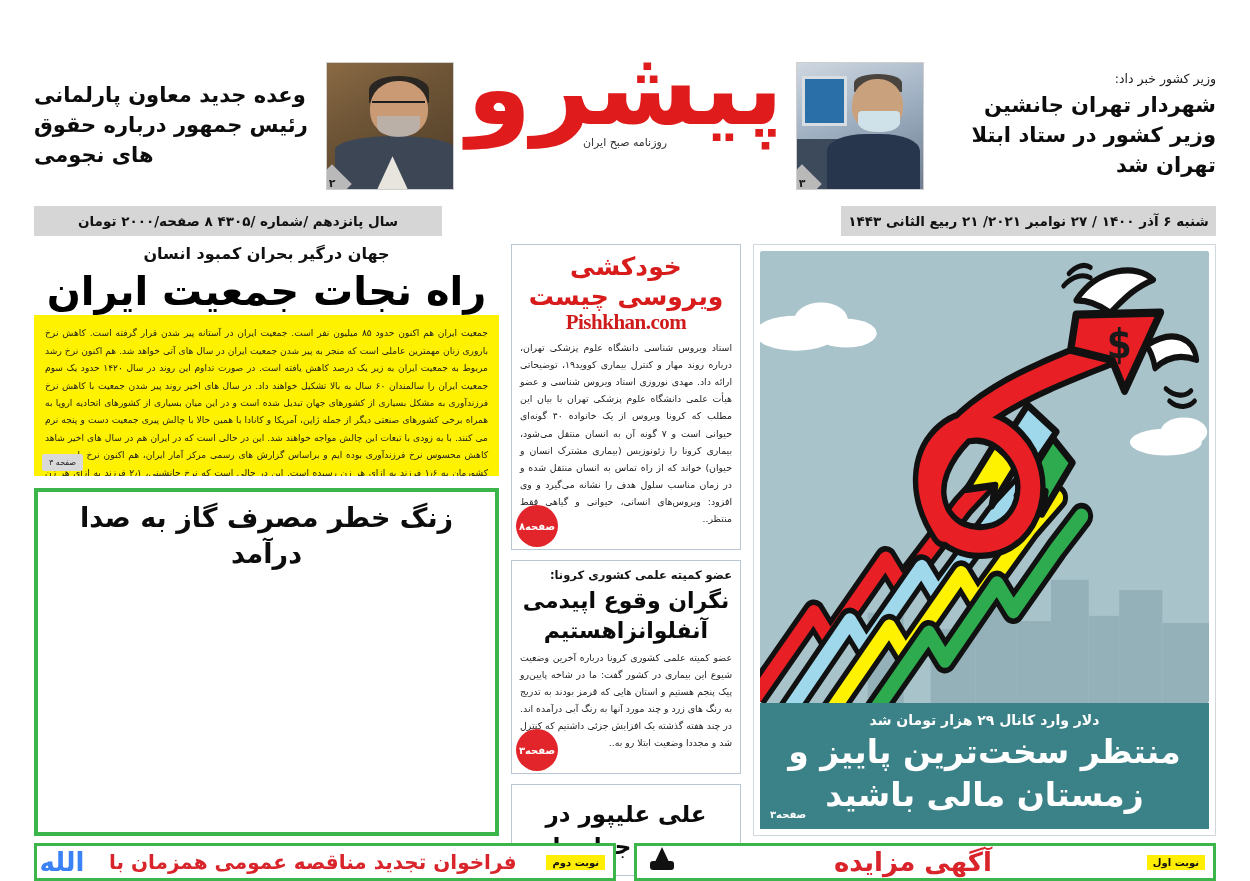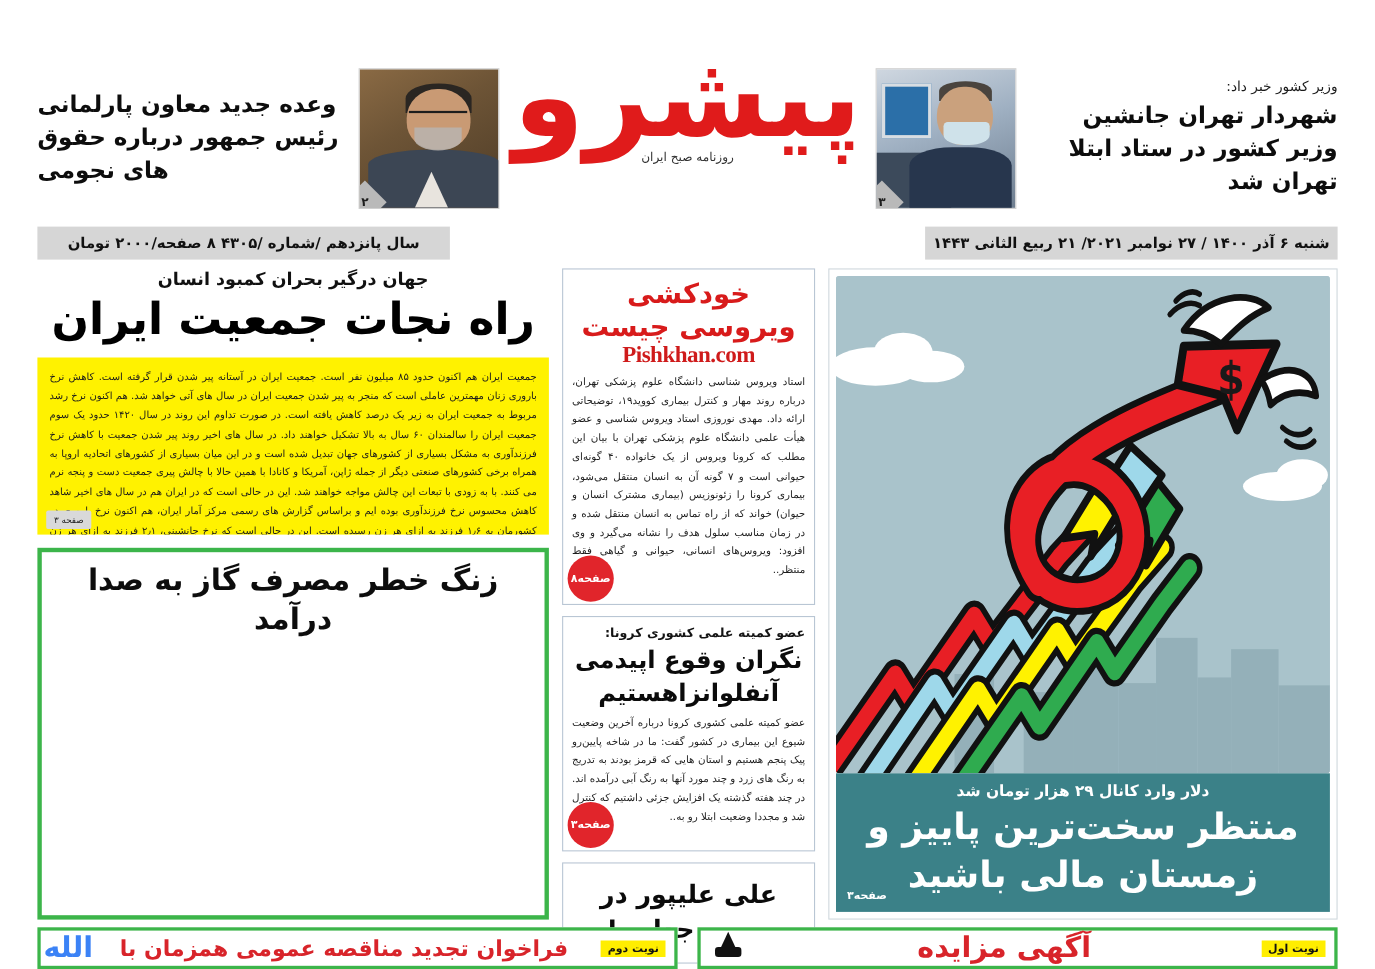--- a/index.html
+++ b/index.html
@@ -118,39 +118,39 @@
     background: #2b6fa8; border: 3px solid #d8dde2;
   }
 
   
   .infobar {
     position: absolute; top: 206px; height: 30px;
     background: #d6d6d6; display: flex; align-items: center;
     justify-content: center; direction: rtl;
     font-size: 13.5px; font-weight: bold; color: #111;
   }
-  .infobar-left  { left: 34px;  width: 375px; }
+  .infobar-left  { left: 34px;  width: 408px; }
   .infobar-right { right: 34px; width: 375px; }
 
   
   .content {
     position: absolute; top: 244px; left: 34px; right: 34px;
     height: 592px; display: flex; flex-direction: row-reverse; gap: 12px;
   }
 
   
   .col-lead { width: 465px; display: flex; flex-direction: column; }
   .lead-kicker {
     direction: rtl; text-align: center; font-size: 16px;
     font-weight: bold; color: #111; margin-bottom: 5px;
   }
   .lead-head {
     direction: rtl; text-align: center; font-size: 40px;
     font-weight: bold; color: #000; line-height: 1.18;
-    letter-spacing: -1px; margin-bottom: 10px;
+    letter-spacing: -1px; 
   }
   .lead-body {
     background: #fff200; color: #1a1a1a; direction: rtl;
     text-align: justify; font-size: 9.1px; line-height: 1.92;
     padding: 10px 11px 16px; position: relative; height: 161px; overflow: hidden;
   }
   .lead-ref {
     position: absolute; left: 8px; bottom: 5px;
     background: #d9d9d9; font-size: 8px; color: #222;
     padding: 1px 7px; border-radius: 2px;

